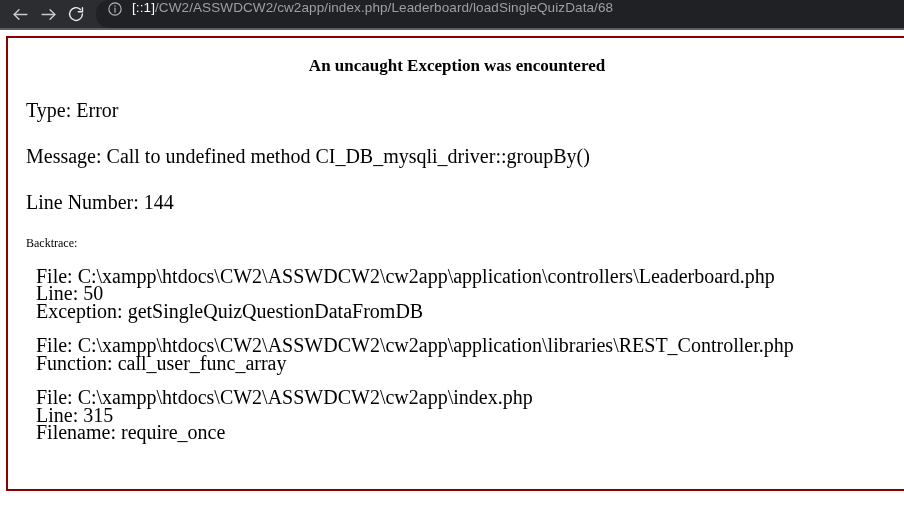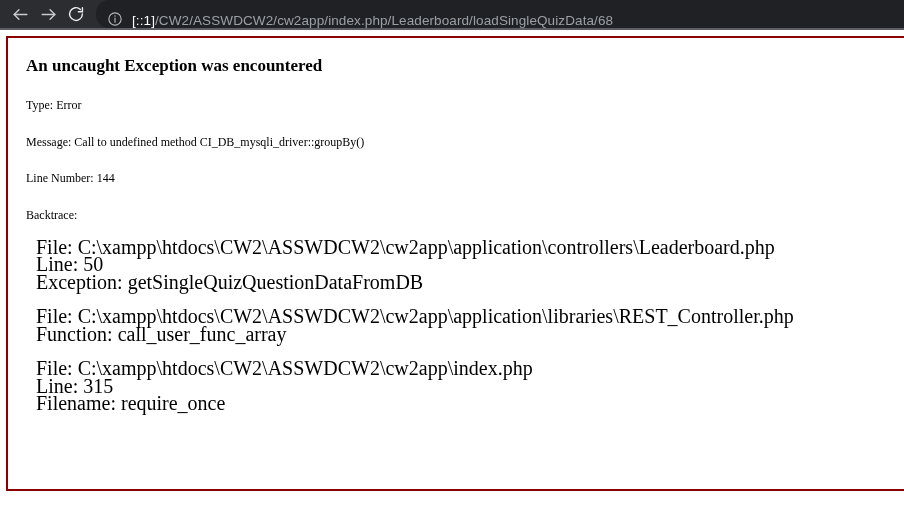--- a/index.html
+++ b/index.html
@@ -35,21 +35,21 @@
   .nav-btn svg { display: block; }
   .nav-btn:first-child { margin-left: 6px; }
 
   .omnibox {
     flex: 1 1 auto;
     height: 28px;
     margin-left: 6px;
     background: #202124;
     border-radius: 13px 0 0 13px;
     display: flex;
-    align-items: flex-end;
+    align-items: flex-start;
     overflow: hidden;
     padding-left: 10px;
     box-sizing: border-box;
   }
   .site-info-icon {
     width: 18px;
     height: 18px;
     flex: 0 0 auto;
     display: flex;
     align-items: center;
@@ -84,23 +84,24 @@
     box-sizing: border-box;
     padding: 14px 18px 10px 18px;
     overflow: hidden;
   }
   .error-title {
     font-size: 17px;
     font-weight: bold;
     color: #000000;
     margin: 4px 0 4px 0;
     line-height: 1.2;
+    text-align: center;
   }
   .error-line {
-    font-size: 12px;
+    font-size: 20px;
     color: #000000;
     margin: 22px 0 0 0;
     line-height: 1.2;
     white-space: nowrap;
   }
   .backtrace-label {
     font-size: 12px;
     color: #000000;
     margin: 22px 0 0 0;
     line-height: 1.2;

